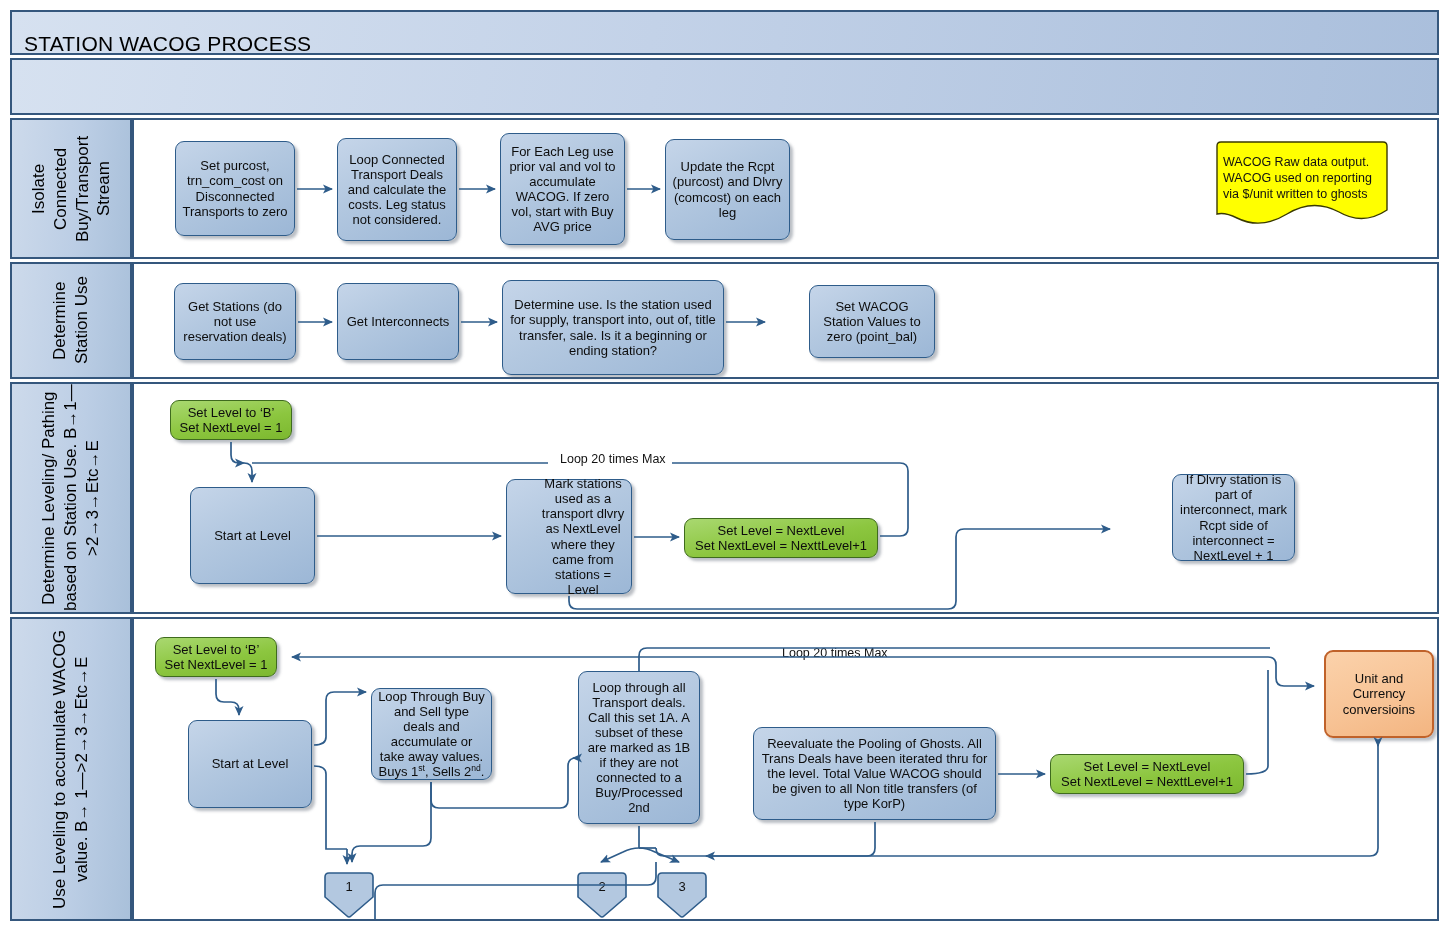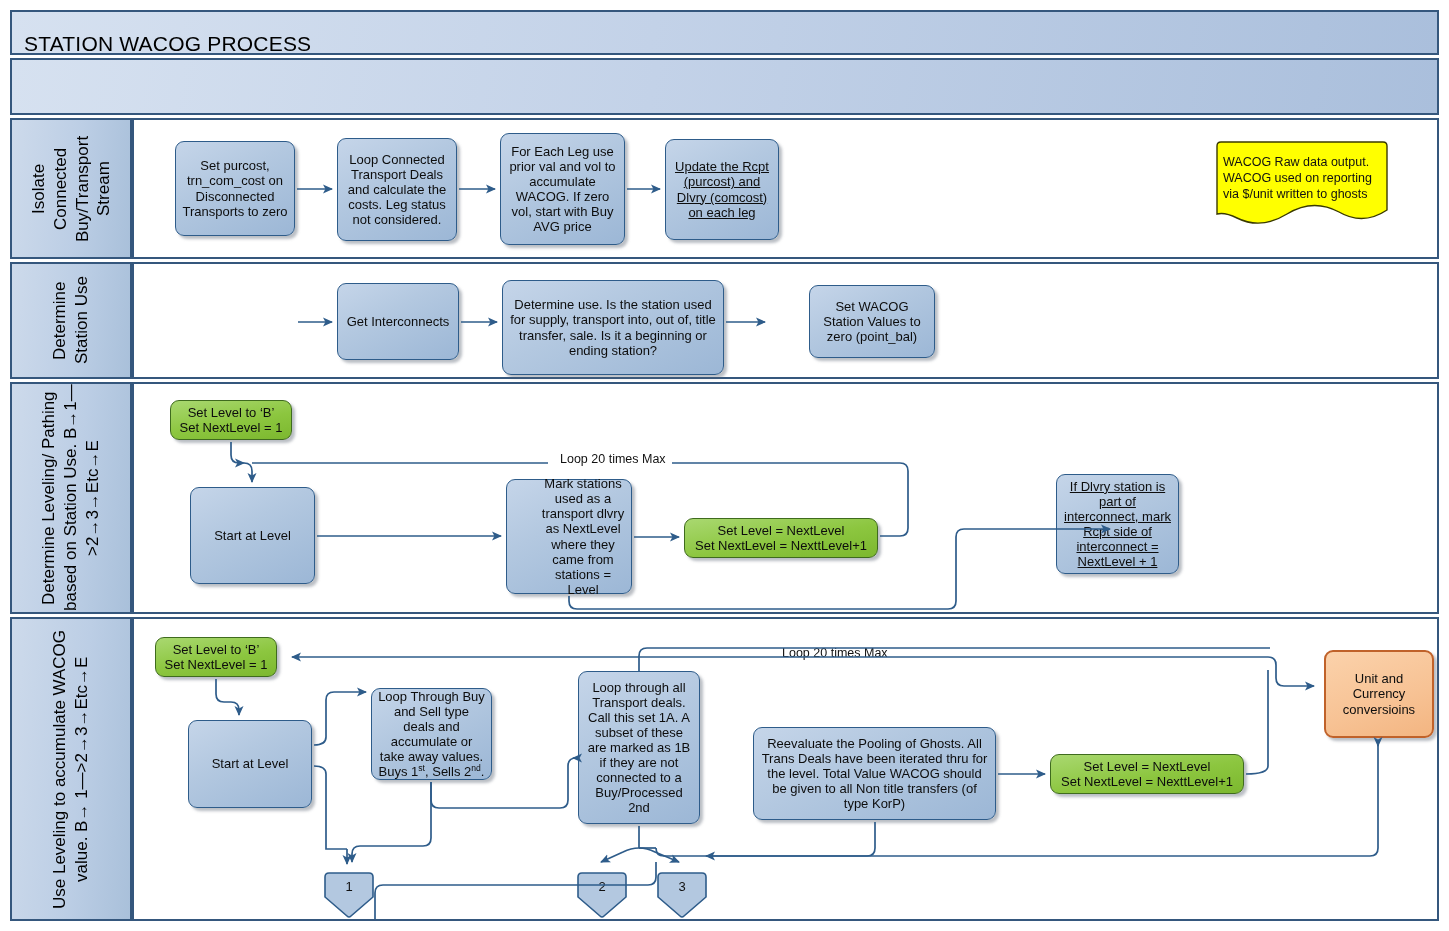--- a/index.html
+++ b/index.html
@@ -72,37 +72,40 @@
 
   <div class="node blue" style="left:175px;top:141px;width:120px;height:95px;">
     <div>Set purcost, trn_com_cost on Disconnected Transports to zero</div>
   </div>
   <div class="node blue" style="left:337px;top:138px;width:120px;height:103px;">
     <div>Loop Connected Transport Deals and calculate the costs.  Leg status not considered.</div>
   </div>
   <div class="node blue" style="left:500px;top:133px;width:125px;height:112px;">
     <div>For Each Leg use prior val and vol to accumulate WACOG. If zero vol, start with Buy AVG price</div>
   </div>
-  <div class="node blue" style="left:665px;top:139px;width:114px;height:101px;text-decoration:underline;">
+  <div class="node blue" style="left:665px;top:139px;width:125px;height:101px;">
     <div>Update the Rcpt (purcost) and Dlvry (comcost) on each leg</div>
   </div>
 
   <div class="note" style="left:1213px;top:140px;width:178px;height:90px;">
     <svg width="178" height="92" viewBox="0 0 178 92">
       <path d="M4,6 Q4,2 8,2 L170,2 Q174,2 174,6 L174,70
                Q150,86 126,72 Q100,58 74,74 Q48,90 24,78 Q12,72 4,74 Z" fill="#ffff00" stroke="#3a3a00" stroke-width="1.4"></path>
     </svg>
     <div class="note-text">WACOG Raw data output. WACOG used on reporting via $/unit written to ghosts</div>
   </div>
 
   <div class="lane-label" style="left:10px;top:262px;width:122px;height:117px;">
     <span>Determine Station Use</span>
   </div>
   <div class="lane-body" style="left:132px;top:262px;width:1307px;height:117px;"></div>
 
+  <div class="node blue" style="left:174px;top:283px;width:122px;height:77px;">
+    <div>Get Stations (do not use reservation deals)</div>
+  </div>
   <div class="node blue" style="left:337px;top:283px;width:122px;height:77px;">
     <div>Get Interconnects</div>
   </div>
   <div class="node blue" style="left:502px;top:280px;width:222px;height:95px;">
     <div>Determine use. Is the station used for supply, transport into, out of, title transfer, sale.  Is it a beginning or ending station?</div>
   </div>
   <div class="node blue" style="left:769px;top:285px;width:126px;height:73px;margin-left:40px;">
     <div>Set WACOG Station Values to zero (point_bal)</div>
   </div>
 
@@ -118,21 +121,21 @@
   <div class="node blue" style="left:190px;top:487px;width:125px;height:97px;">
     <div>Start at Level</div>
   </div>
   <div class="node blue" style="left:506px;top:479px;width:126px;height:115px;padding-left:34px;">
     <div>Mark stations used as a transport dlvry as NextLevel where they came from  stations = Level</div>
   </div>
   <div class="node green" style="left:684px;top:518px;width:194px;height:40px;white-space:pre-line;">
     <div>Set Level = NextLevel
 Set NextLevel = NexttLevel+1</div>
   </div>
-  <div class="node blue" style="left:1056px;top:474px;width:123px;height:100px;text-decoration:underline;">
+  <div class="node blue" style="left:1172px;top:474px;width:123px;height:87px;">
     <div>If Dlvry station is part of interconnect, mark Rcpt side of interconnect = NextLevel + 1</div>
   </div>
 
   <div class="wire-label" style="left:556px;top:452px;">Loop 20 times Max</div>
 
   <div class="lane-label" style="left:10px;top:617px;width:122px;height:304px;">
     <span>Use Leveling to accumulate WACOG value. B→ 1—&gt;2→3→Etc→E</span>
   </div>
   <div class="lane-body" style="left:132px;top:617px;width:1307px;height:304px;"></div>
 

